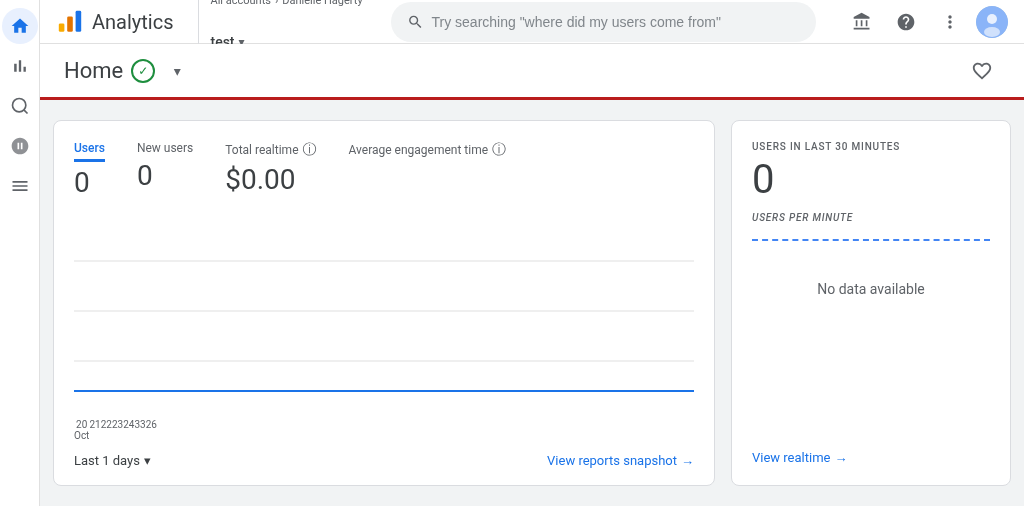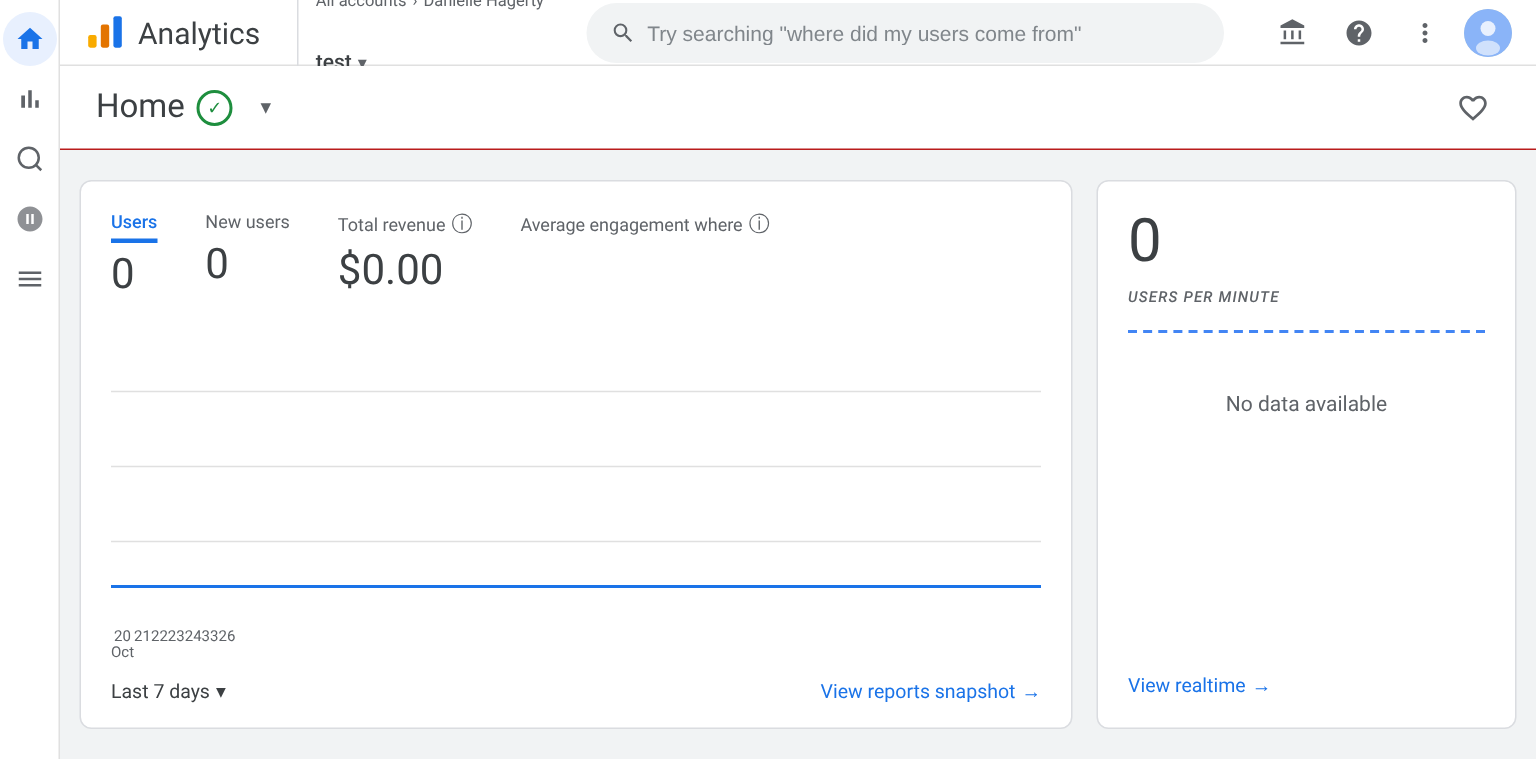--- a/index.html
+++ b/index.html
@@ -140,21 +140,21 @@
       background: #a8c4e0;
       display: flex;
       align-items: center;
       justify-content: center;
     }
 
     
     .sub-header {
       height: 56px;
       background: #fff;
-      border-bottom: 1px solid #b91c1c;
+      border-bottom: 3px solid #b91c1c;
       display: flex;
       align-items: center;
       padding: 0 24px;
       justify-content: space-between;
     }
     .page-title-area {
       display: flex;
       align-items: center;
       gap: 8px;
     }
@@ -475,28 +475,28 @@
           <div class="metric-value">0</div>
         </div>
         <div class="metric-item">
           <div class="metric-label">
             <span>New users</span>
           </div>
           <div class="metric-value">0</div>
         </div>
         <div class="metric-item">
           <div class="metric-label">
-            <span>Total revenue</span>
+            <span>Total realtime</span>
             <span class="metric-info">ⓘ</span>
           </div>
           <div class="metric-value">$0.00</div>
         </div>
         <div class="metric-item">
           <div class="metric-label">
-            <span>Average engagement where</span>
+            <span>Average engagement time</span>
             <span class="metric-info">ⓘ</span>
           </div>
         </div>
       </div>
 
       <div class="divider-h"></div>
 
       <div class="chart-area">
         <svg class="chart-svg" viewBox="0 0 560 180" preserveAspectRatio="none">
 
@@ -528,31 +528,32 @@
         <div class="x-label">
           <span>33</span>
         </div>
         <div class="x-label">
           <span>26</span>
         </div>
       </div>
 
       <div class="chart-footer">
         <div class="date-filter">
-          <span>Last 7 days</span>
+          <span>Last 1 days</span>
           <span>▾</span>
         </div>
         <a class="view-reports-link">
           <span>View reports snapshot</span>
           <span>→</span>
         </a>
       </div>
     </div>
 
     <div class="realtime-card">
+      <div class="rt-label">USERS IN LAST 30 MINUTES</div>
       <div class="rt-value">0</div>
       <div class="rt-sub-label">USERS PER MINUTE</div>
       <div class="rt-dashed-line"></div>
       <div class="rt-no-data">No data available</div>
       <div class="rt-footer">
         <a class="view-realtime-link">
           <span>View realtime</span>
           <span>→</span>
         </a>
       </div>

